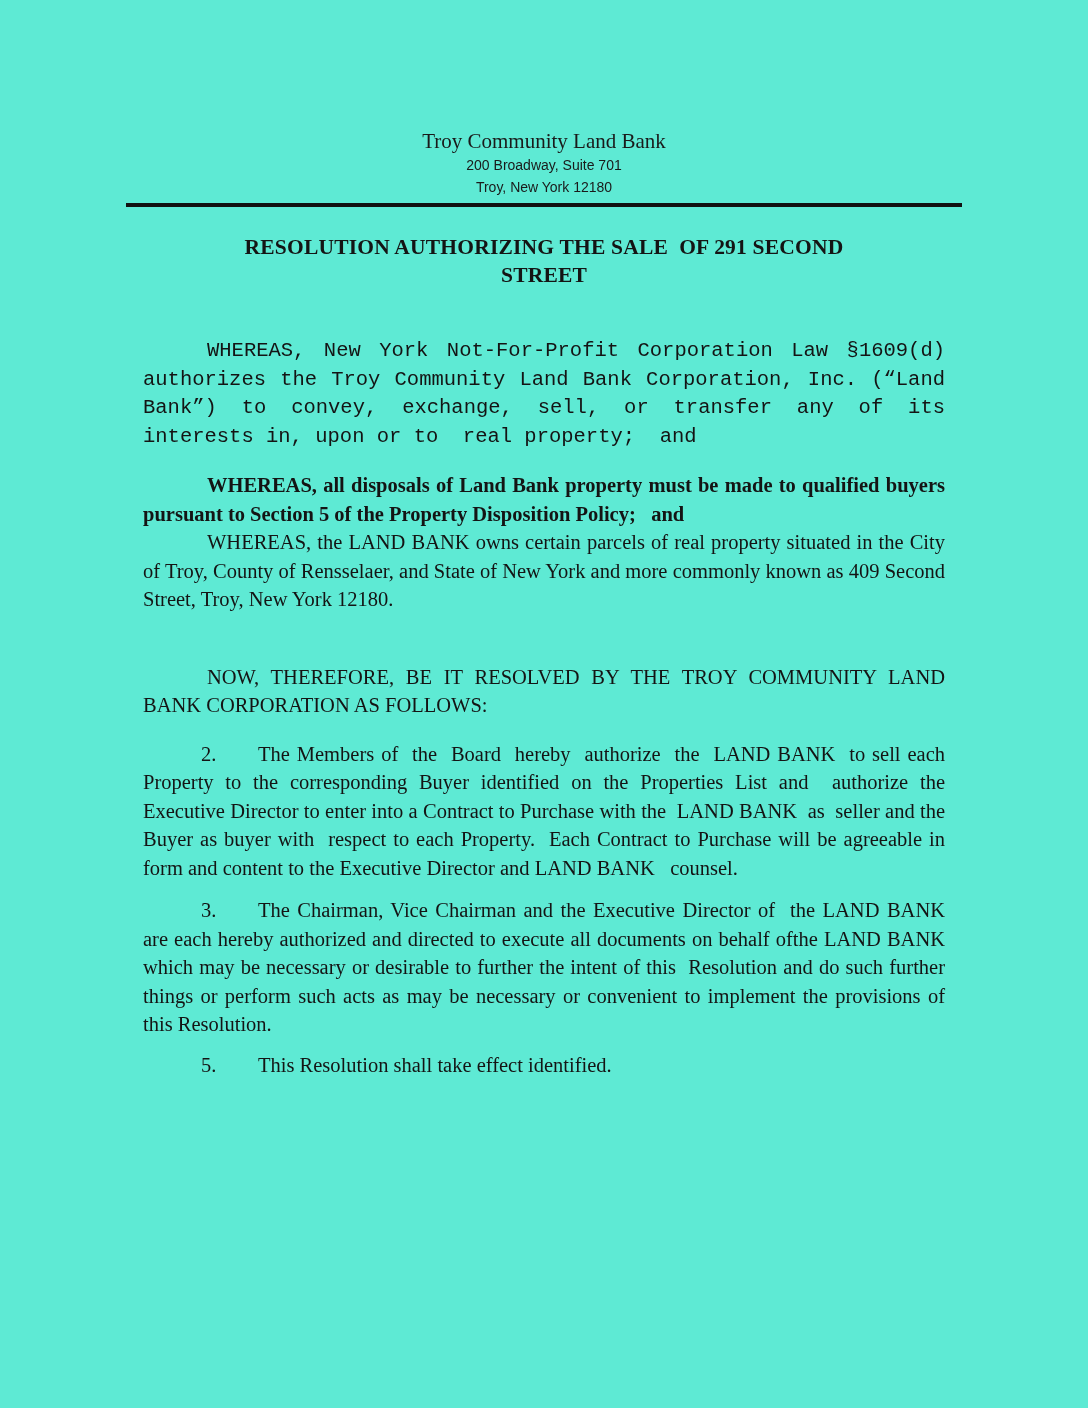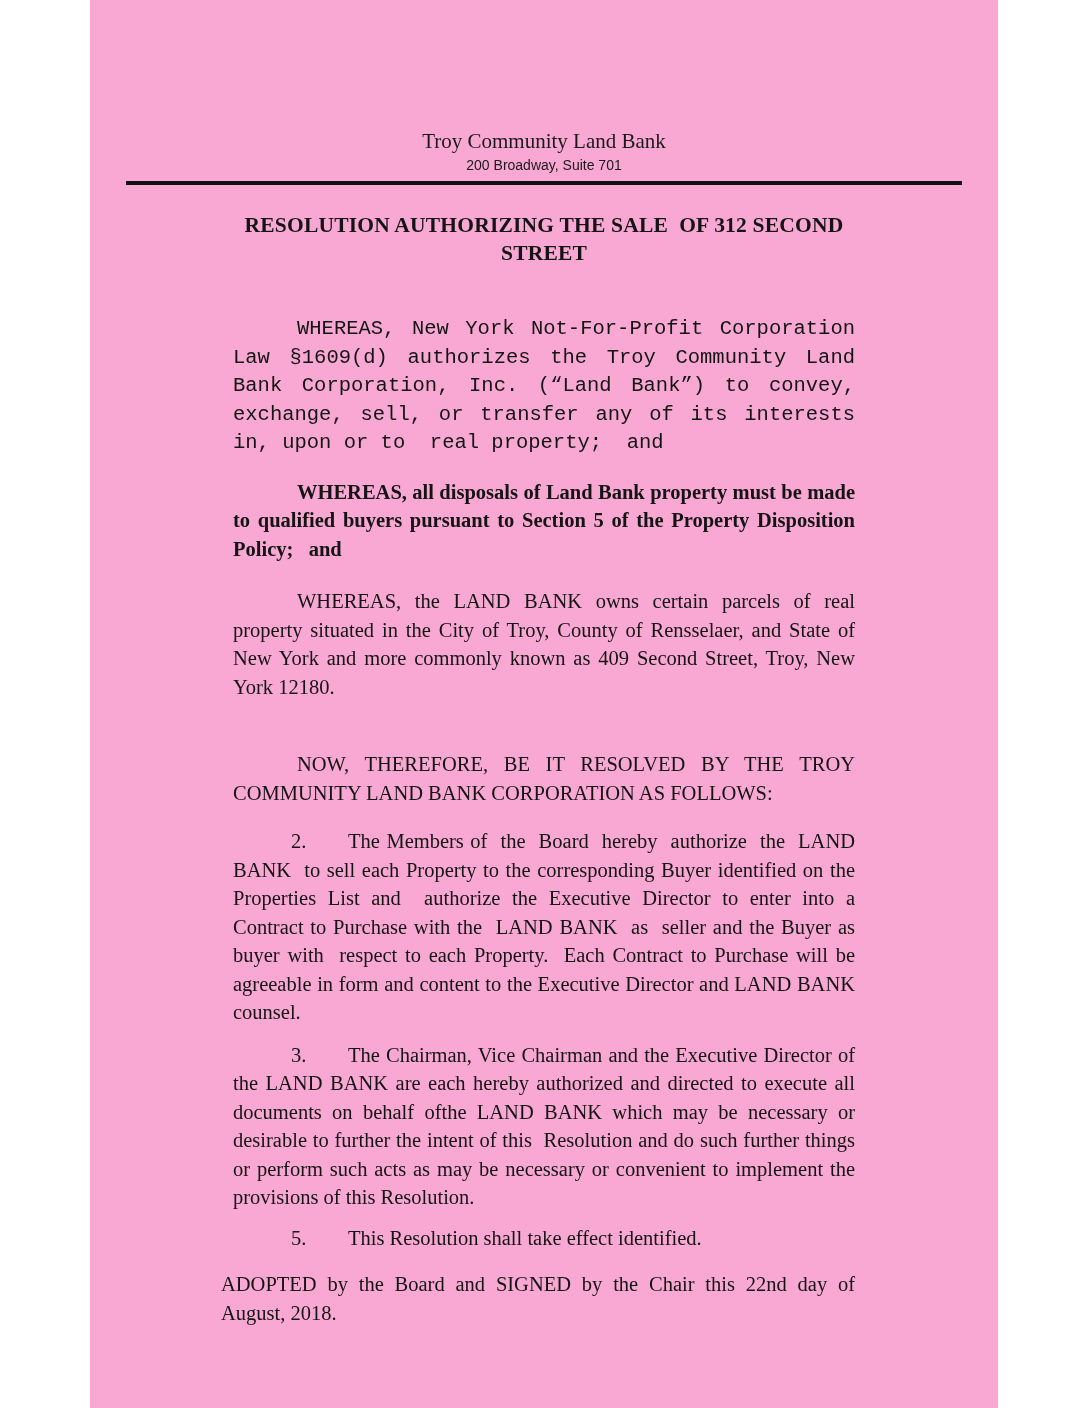--- a/index.html
+++ b/index.html
@@ -2,24 +2,24 @@
 <html><head>
 <meta charset="utf-8">
 <style>
   html, body {
     margin: 0;
     padding: 0;
     background: #ffffff;
   }
   .page {
     position: relative;
-    width: 908px;
+    width: 1088px;
     height: 1408px;
     margin: 0 auto;
-    background: #f9a8d4;
+    background: #5eead4;
     color: #141414;
     overflow: hidden;
     font-family: "Liberation Serif", "DejaVu Serif", serif;
   }
   .letterhead {
     padding-top: 128px;
     text-align: center;
   }
   .org-name {
     font-size: 21px;
@@ -54,21 +54,21 @@
     letter-spacing: 0.2px;
   }
   p { margin: 0; }
   .recital, .resolved {
     text-indent: 64px;
     white-space: pre-wrap;
   }
   .p1 { margin-top: 48px; font-family: Liberation Mono, monospace; }
   .p2 { margin-top: 28px; }
   .p3 { margin-top: 20px; font-weight: bold; }
-  .p4 { margin-top: 24px; }
+  .p4 { }
   .resolved { margin-top: 49px; }
   .item { white-space: pre-wrap; }
   .item .item-num {
     display: inline-block;
     margin-left: 58px;
     min-width: 57px;
     white-space: normal;
   }
   .i1 { margin-top: 18px; }
   .i2 { margin-top: 20px; }
@@ -81,38 +81,38 @@
   }
 </style>
 </head>
 <body>
 
 <div class="page">
 
   <div class="letterhead">
     <div class="org-name">Troy Community Land Bank</div>
     <div class="org-address">200 Broadway, Suite 701</div>
+    <div class="org-address">Troy, New York 12180</div>
     <div class="letterhead-rule"></div>
   </div>
 
   <div class="content">
 
-    <p class="doc-title">RESOLUTION AUTHORIZING THE SALE  OF 312 SECOND
+    <p class="doc-title">RESOLUTION AUTHORIZING THE SALE  OF 291 SECOND
 STREET</p>
 
     <p class="recital p1">WHEREAS, New York Not-For-Profit Corporation Law §1609(d) authorizes the Troy Community Land Bank Corporation, Inc. (“Land Bank”) to convey, exchange, sell, or transfer any of its interests in, upon or to  real property;  and</p>
     <p class="recital p3">WHEREAS, all disposals of Land Bank property must be made to qualified buyers pursuant to Section 5 of the Property Disposition Policy;   and</p>
     <p class="recital p4">WHEREAS, the LAND BANK owns certain parcels of real property situated in the City of Troy, County of Rensselaer, and State of New York and more commonly known as 409 Second Street, Troy, New York 12180.</p>
 
     <p class="resolved">NOW, THEREFORE, BE IT RESOLVED BY THE TROY COMMUNITY LAND BANK CORPORATION AS FOLLOWS:</p>
 
 
     <p class="item i2"><span class="item-num">2.</span><span class="item-text">The Members of  the  Board  hereby  authorize  the  LAND BANK  to sell each Property to the corresponding Buyer identified on the Properties List and  authorize the Executive Director to enter into a Contract to Purchase with the  LAND BANK  as  seller and the Buyer as buyer with  respect to each Property.  Each Contract to Purchase will be agreeable in form and content to the Executive Director and LAND BANK   counsel.</span></p>
 
     <p class="item i3"><span class="item-num">3.</span><span class="item-text">The Chairman, Vice Chairman and the Executive Director of  the LAND BANK are each hereby authorized and directed to execute all documents on behalf ofthe LAND BANK which may be necessary or desirable to further the intent of this  Resolution and do such further things or perform such acts as may be necessary or convenient to implement the provisions of this Resolution.</span></p>
 
     <p class="item i5"><span class="item-num">5.</span><span class="item-text">This Resolution shall take effect identified.</span></p>
 
-    <p class="adoption">ADOPTED by the Board and SIGNED by the Chair this 22nd day of August, 2018.</p>
 
   </div>
 
 </div>
 
 </body></html>

